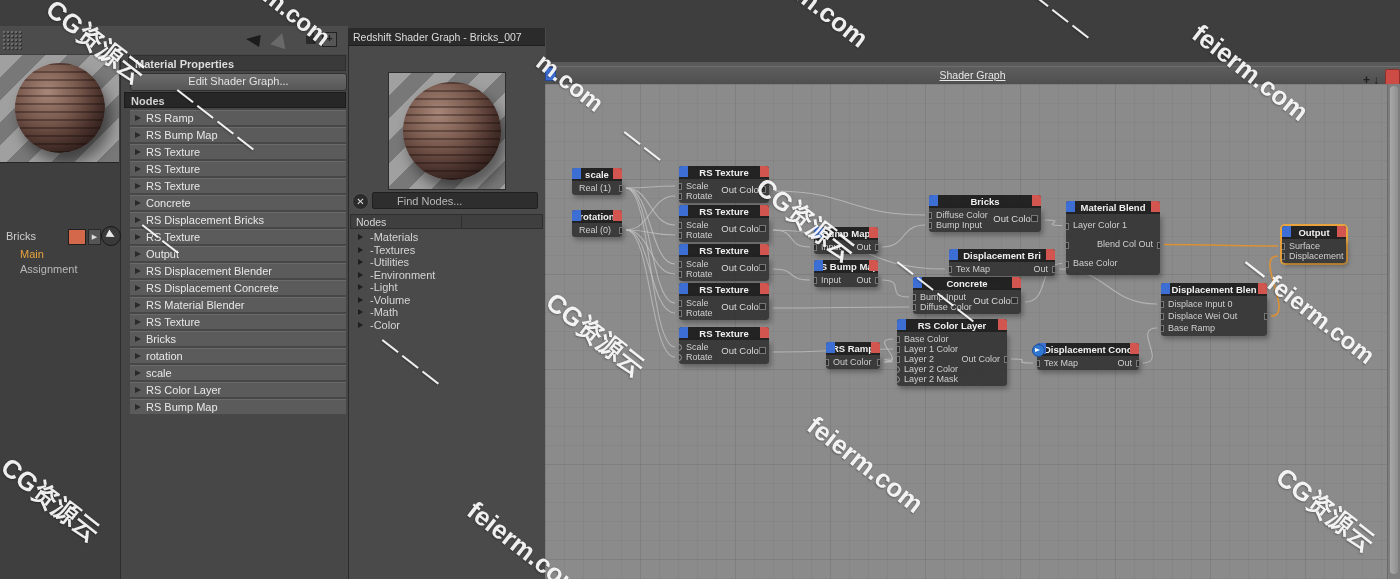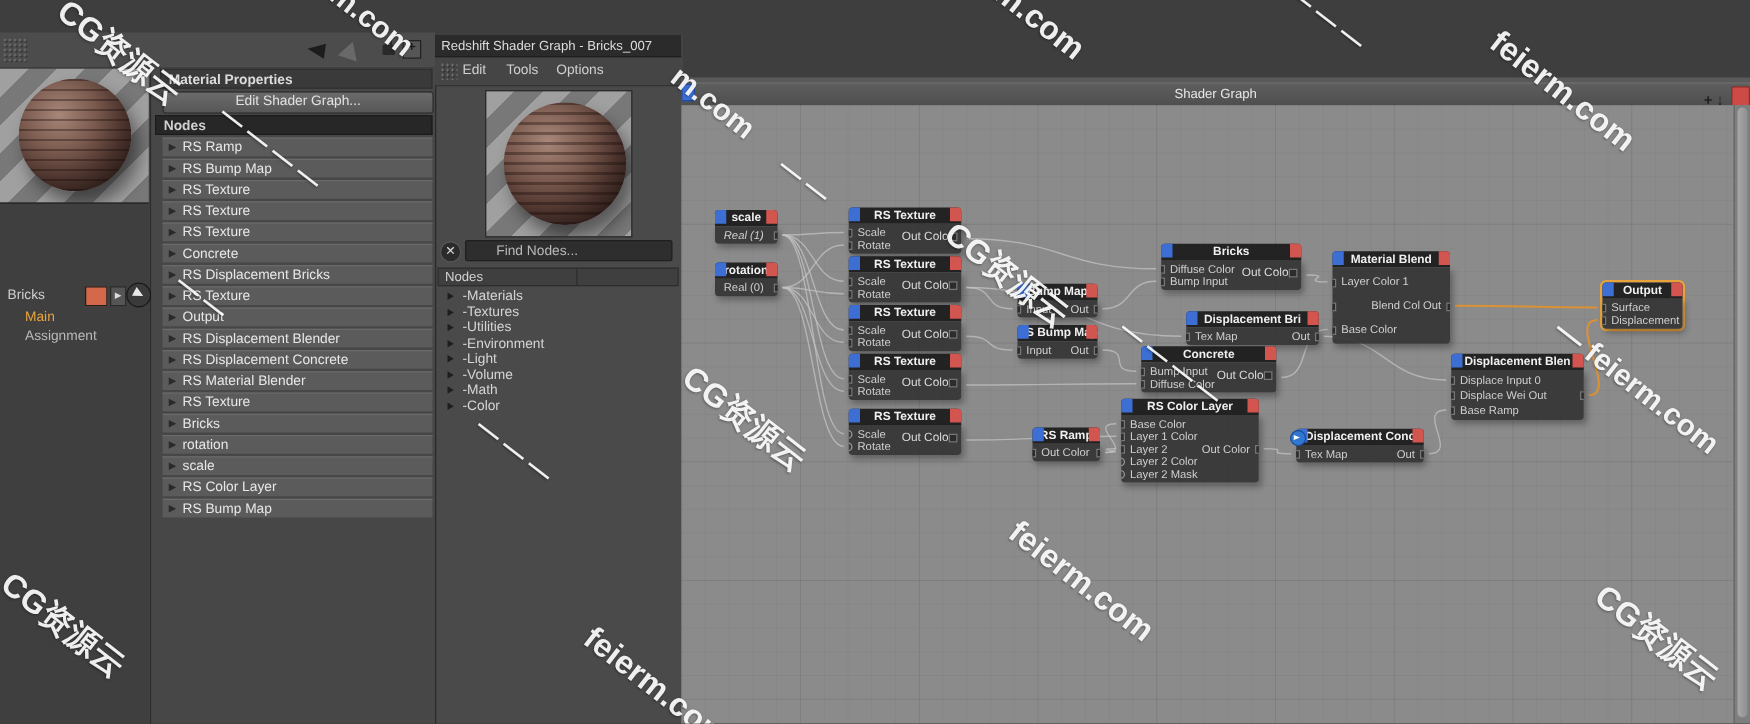--- a/index.html
+++ b/index.html
@@ -69,21 +69,21 @@
   #findbox{left:24px;top:0px;width:166px;height:17px;background:#2e2e2e;border:1px solid #1f1f1f;border-radius:2px;color:#b9b9b9;font-size:11px;line-height:16px;padding-left:24px;box-sizing:border-box;}
   #mw-nodes-hdr{left:350px;top:214px;width:193px;height:15px;background:#3f3f3f;border:1px solid #2e2e2e;color:#d5d5d5;font-size:10.5px;line-height:14px;padding-left:5px;box-sizing:border-box;}
   #mw-nodes-hdr .split{position:absolute;right:80px;top:0;width:1px;height:100%;background:#2e2e2e;}
   #treelist{left:356px;top:231px;width:180px;}
   .tree-item{position:relative;height:12.5px;color:#d5d5d5;font-size:11px;line-height:12px;padding-left:14px;white-space:nowrap;}
   .tree-item .tri{position:absolute;left:2px;top:3px;width:0;height:0;border-top:3px solid transparent;border-bottom:3px solid transparent;border-left:5px solid #1e1e1e;}
 
   
   #graphwin{left:545px;top:62px;width:855px;height:517px;background:#5a5a5a;}
   #gw-bluetab{left:0px;top:5px;width:9px;height:12px;background:#3d6ed4;border:1px solid #234a9e;}
-  #gw-title{left:0;top:4px;width:855px;height:18px;background:linear-gradient(#5e5e5e,#4e4e4e);border-top:1px solid #6e6e6e;border-bottom:1px solid #3a3a3a;color:#e8e8e8;font-size:10.5px;line-height:17px;text-align:center;}
+  #gw-title{left:0;top:4px;width:855px;height:18px;background:linear-gradient(#5e5e5e,#4e4e4e);border-top:1px solid #6e6e6e;border-bottom:1px solid #3a3a3a;color:#e8e8e8;font-size:10.5px;line-height:17px;text-align:center;text-decoration:underline;}
   #gw-icons{right:18px;top:5px;color:#1f1f1f;font-size:12px;font-weight:bold;letter-spacing:3px;}
   #gw-closetab{right:0px;top:2px;width:13px;height:20px;background:#cc4b44;border:1px solid #8e2f2a;border-radius:2px 2px 0 0;}
   #gcanvas{left:0px;top:22px;width:842px;height:495px;overflow:hidden;background-color:#8b8b8b;
     background-image:
       linear-gradient(rgba(0,0,0,.055) 1px, transparent 1px),
       linear-gradient(90deg, rgba(0,0,0,.055) 1px, transparent 1px),
       linear-gradient(rgba(0,0,0,.035) 1px, transparent 1px),
       linear-gradient(90deg, rgba(0,0,0,.035) 1px, transparent 1px);
     background-size:95px 95px,95px 95px,19px 19px,19px 19px;}
   #gscroll{right:0px;top:22px;width:12px;height:495px;background:#7e7e7e;border-left:1px solid #6a6a6a;}
@@ -157,26 +157,20 @@
       <div class="nl-item"><span class="tri"></span><span>RS Texture</span></div>
       <div class="nl-item"><span class="tri"></span><span>Bricks</span></div>
       <div class="nl-item"><span class="tri"></span><span>rotation</span></div>
       <div class="nl-item"><span class="tri"></span><span>scale</span></div>
       <div class="nl-item"><span class="tri"></span><span>RS Color Layer</span></div>
       <div class="nl-item"><span class="tri"></span><span>RS Bump Map</span></div>
     </div>
 
   <div id="midwin" class="abs"></div>
   <div id="mw-title" class="abs">Redshift Shader Graph - Bricks_007</div>
-  <div id="mw-menubar" class="abs">
-    <div id="mw-grip" class="abs grip"></div>
-    <div class="menu-item" style="left:22px">Edit</div>
-    <div class="menu-item" style="left:57px">Tools</div>
-    <div class="menu-item" style="left:97px">Options</div>
-  </div>
   <div id="preview2" class="abs stripes">
     <div id="ball2" class="abs brickball"></div>
   </div>
   <div id="findrow" class="abs">
     <div id="findx" class="abs">✕</div>
     <div id="findbox" class="abs">Find Nodes...</div>
   </div>
   <div id="mw-nodes-hdr" class="abs">
     <span>Nodes</span>
     <span class="split"></span>
@@ -227,21 +221,21 @@
           <path d="M 514 185 C 563 185, 563 220, 612 220" fill="none" stroke="#c6c6c6" stroke-width="1.1" opacity="0.7"></path>
           <path d="M 598 279 C 623 279, 587 244, 612 244" fill="none" stroke="#c6c6c6" stroke-width="1.1" opacity="0.7"></path>
           <path d="M 619 160.5 C 676 160.5, 676 162, 733 162" fill="none" stroke="#e0912f" stroke-width="1.6" opacity="0.95"></path>
           <path d="M 726 232 C 751 232, 708 172, 733 172" fill="none" stroke="#e0912f" stroke-width="1.6" opacity="0.95"></path>
         </svg>
       <div id="nodesroot">
           <div class="gnode" style="left: 27px; top: 84px; width: 50px;">
             <span class="tabL"></span>
             <span class="tabR"></span>
             <div class="hdr">scale</div>
-            <div class="bod" style="height: 10px; font-style: italic;">
+            <div class="bod" style="height: 10px;">
               <div class="grow" style="height: 10px; line-height: 10px;"><span>Real (1)</span><span class="port pout" style="top: 2px;"></span></div>
             </div>
           </div>
           <div class="gnode" style="left: 27px; top: 126px; width: 50px;">
             <span class="tabL"></span>
             <span class="tabR"></span>
             <div class="hdr">rotation</div>
             <div class="bod" style="height: 10px;">
               <div class="grow" style="height: 10px; line-height: 10px;"><span>Real (0)</span><span class="port pout" style="top: 2px;"></span></div>
             </div>

